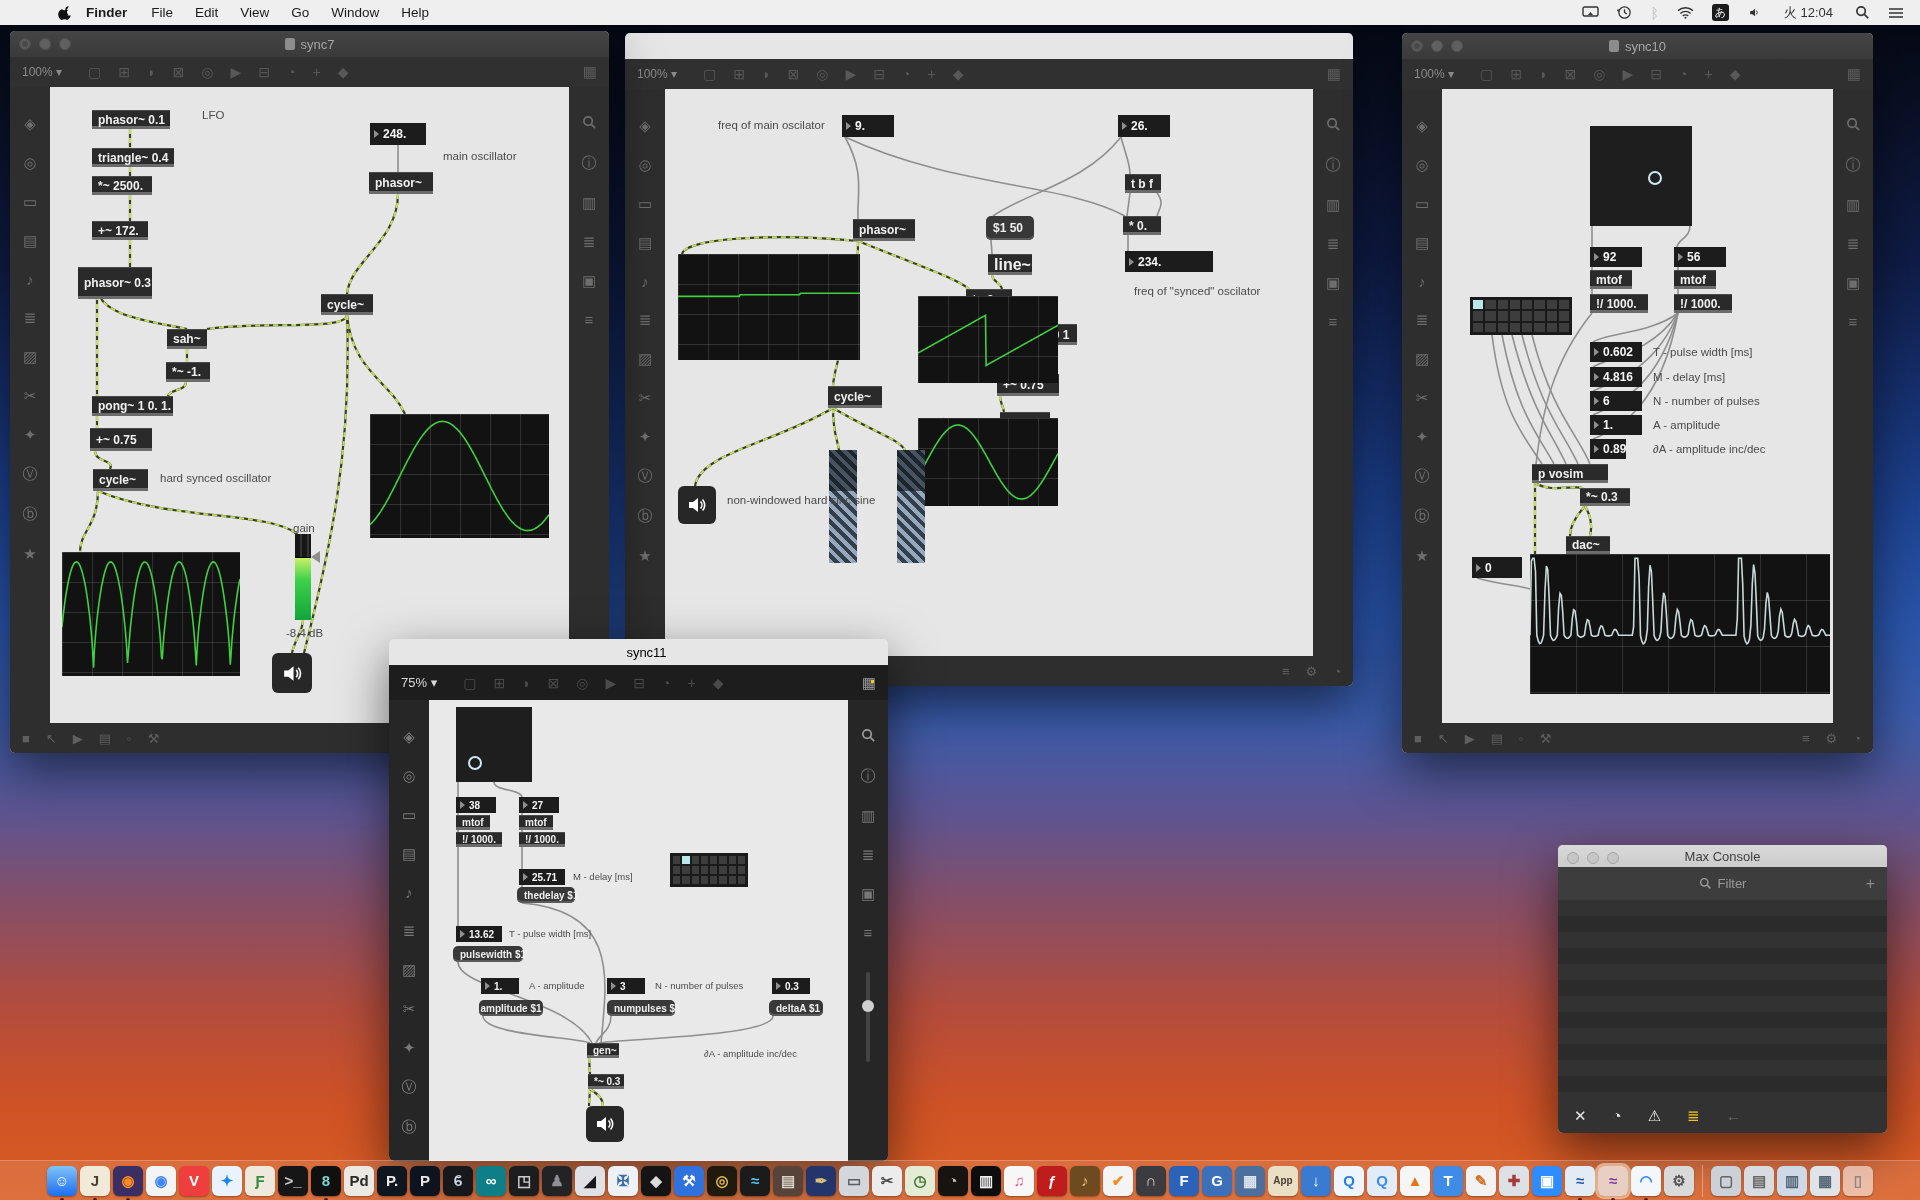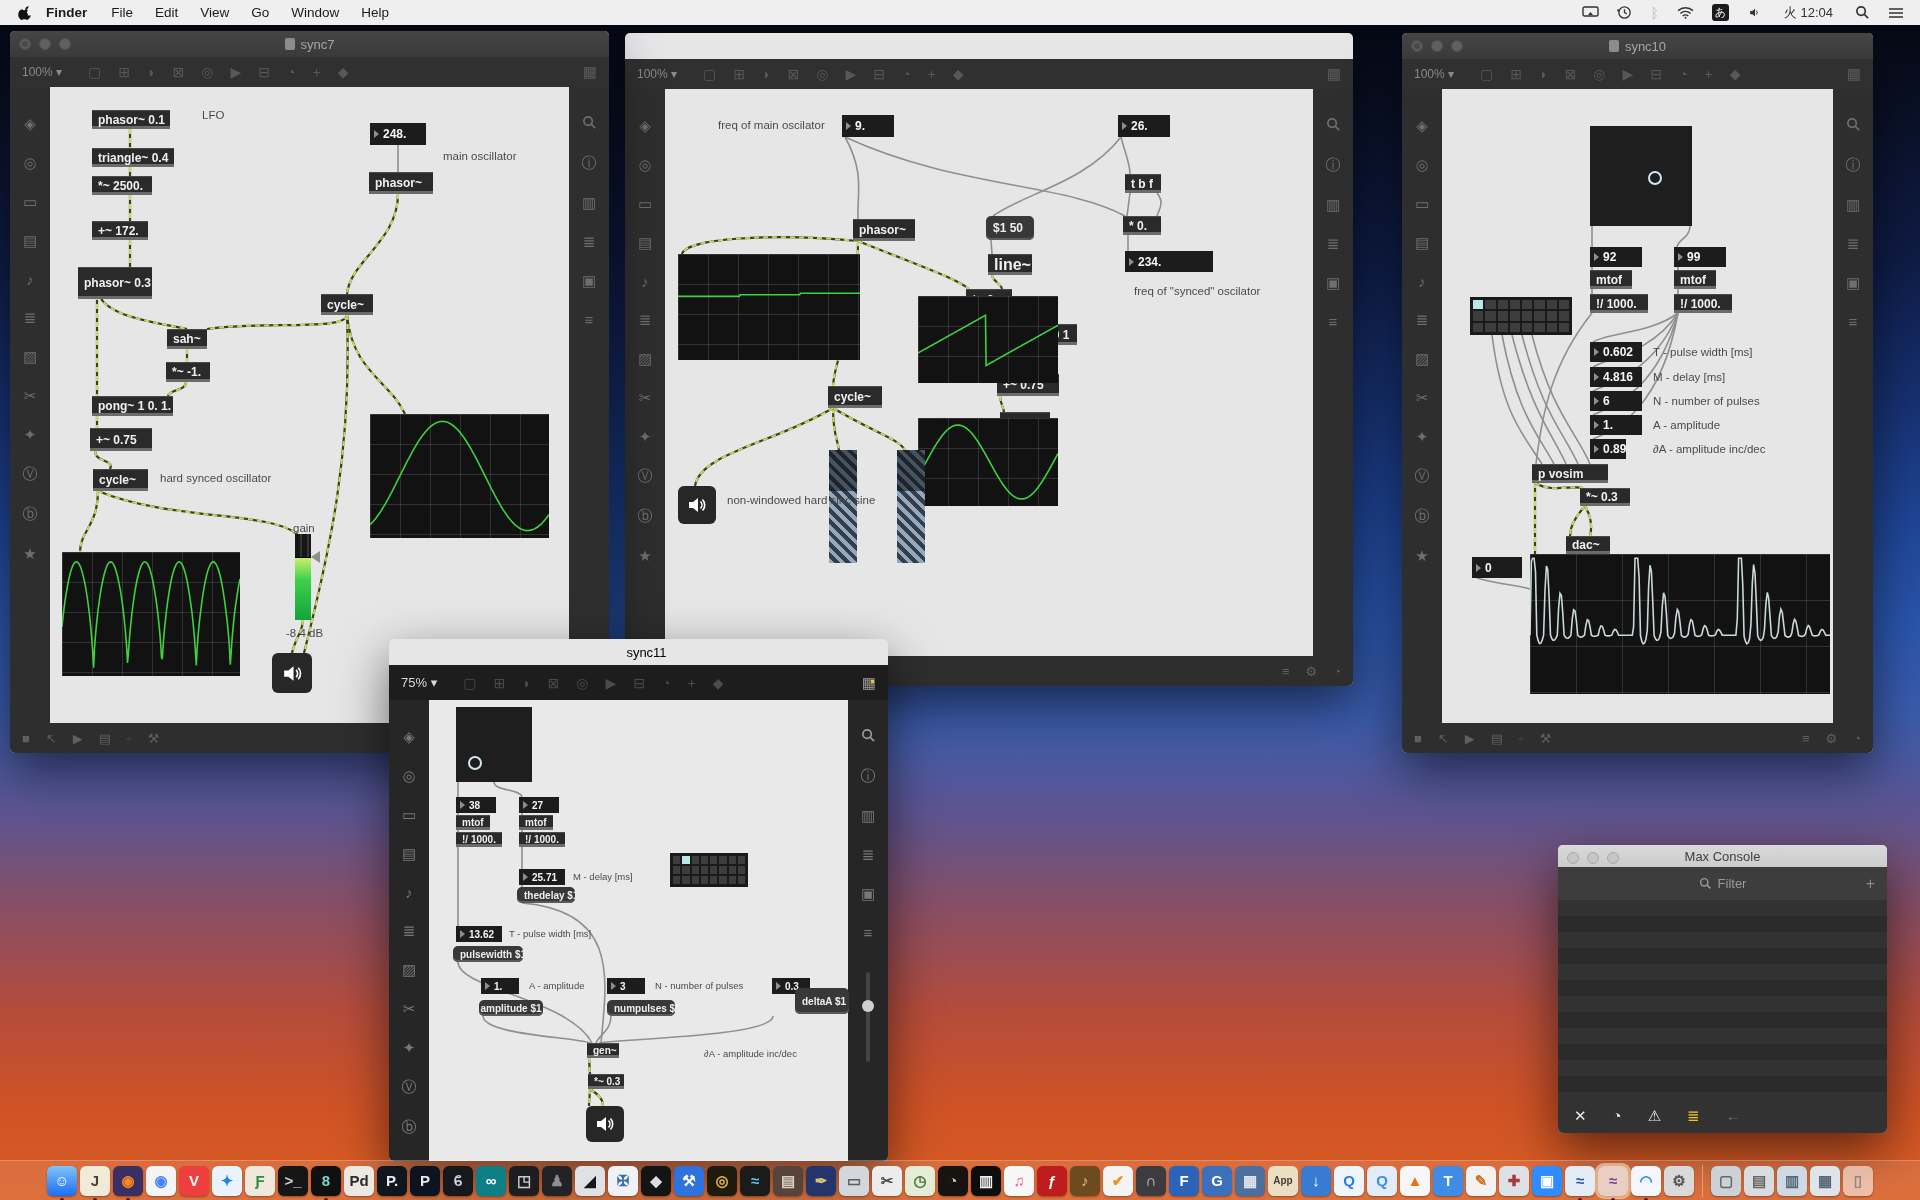--- a/index.html
+++ b/index.html
@@ -3,21 +3,21 @@
 <meta charset="utf-8">
 <style>
   * { margin:0; padding:0; box-sizing:border-box; }
   html,body { width:1920px; height:1200px; overflow:hidden; }
   body { font-family:"Liberation Sans", sans-serif; position:relative;
     background:linear-gradient(180deg,#05070f 0%,#0a1128 10%,#0f1c47 22%,#16306f 33%,#1e4494 43%,#2a55ab 52%,#3c5cab 60%,#5e548f 68%,#8a4e63 76%,#b34c3c 84%,#cf5226 92%,#d95e22 100%); }
   #stars{position:absolute;inset:0;pointer-events:none;}
   .star{position:absolute;width:2px;height:2px;border-radius:50%;background:rgba(255,255,255,.7);}
   
   #menubar{position:absolute;left:0;top:0;width:1920px;height:25px;background:rgba(247,247,247,.97);
-    display:flex;align-items:center;font-size:13.5px;color:#1b1b1b;z-index:50;box-shadow:0 1px 2px rgba(0,0,0,.3);}
+    display:flex;align-items:center;font-size:13.5px;color:#1b1b1b;z-index:50;box-shadow:0 1px 2px rgba(0,0,0,.3);padding-left:40px;}
   #menubar .apple{margin-left:18px;width:15px;height:15px;display:inline-block;}
   #menubar .mitem{padding:0 11px;height:25px;line-height:25px;cursor:default;}
   #menubar .mitem.bold{font-weight:bold;padding:0 13px;}
   #menubar .spacer{flex:1;}
   #menubar .stat{display:flex;align-items:center;margin:0 9px;color:#333;font-size:13px;height:25px;}
   #menubar .badge-ja{background:#1b1b1b;color:#fff;border-radius:3px;width:17px;height:17px;font-size:11px;
     display:flex;align-items:center;justify-content:center;}
   #menubar .clocktxt{font-size:13px;margin:0 4px;}
   
   .window{position:absolute;border-radius:5px;box-shadow:0 18px 50px rgba(0,0,0,.55);overflow:hidden;background:#e6e6e6;}
@@ -583,21 +583,21 @@
       </svg>
       <div class="pict" style="left: 188px; top: 93px; width: 102px; height: 100px;">
         <div class="dot" style="left: 58px; top: 45px; width: 14px; height: 14px;"></div>
       </div>
       <div class="mbx mn" style="left: 188px; top: 214px; width: 52px; height: 20px; font-size: 12px;">
         <span class="tri"></span>
         <span>92</span>
       </div>
       <div class="mbx mn" style="left: 272px; top: 214px; width: 52px; height: 20px; font-size: 12px;">
         <span class="tri"></span>
-        <span>99</span>
+        <span>56</span>
       </div>
       <div class="mbx mo" style="left: 188px; top: 237px; width: 42px; height: 19px; font-size: 12px;">
         <span>mtof</span>
       </div>
       <div class="mbx mo" style="left: 272px; top: 237px; width: 42px; height: 19px; font-size: 12px;">
         <span>mtof</span>
       </div>
       <div class="mbx mo" style="left: 188px; top: 261px; width: 58px; height: 19px; font-size: 12px;">
         <span>!/ 1000.</span>
       </div>
@@ -827,21 +827,21 @@
         <span>3</span>
       </div>
       <div class="mbx mc" style="left: 266px; top: 341px; font-size: 9.5px;">N - number of pulses</div>
       <div class="mbx mm" style="left: 218px; top: 361px; width: 68px; height: 16px; font-size: 10px;">
         <span>numpulses $1</span>
       </div>
       <div class="mbx mn" style="left: 383px; top: 339px; width: 38px; height: 16px; font-size: 10px;">
         <span class="tri"></span>
         <span>0.3</span>
       </div>
-      <div class="mbx mm" style="left: 380px; top: 349px; width: 54px; height: 26px; font-size: 10px; margin-left: 26px;">
+      <div class="mbx mm" style="left: 380px; top: 361px; width: 54px; height: 16px; font-size: 10px;">
         <span>deltaA $1</span>
       </div>
       <div class="mbx mo" style="left: 198px; top: 404px; width: 32px; height: 15px; font-size: 10px;">
         <span>gen~</span>
       </div>
       <div class="mbx mc" style="left: 315px; top: 409px; font-size: 9.5px;">∂A - amplitude inc/dec</div>
       <div class="mbx mo" style="left: 199px; top: 435px; width: 36px; height: 15px; font-size: 10px;">
         <span>*~ 0.3</span>
       </div>
       <div class="spk" style="left: 197px; top: 467px; width: 38px; height: 36px;">

